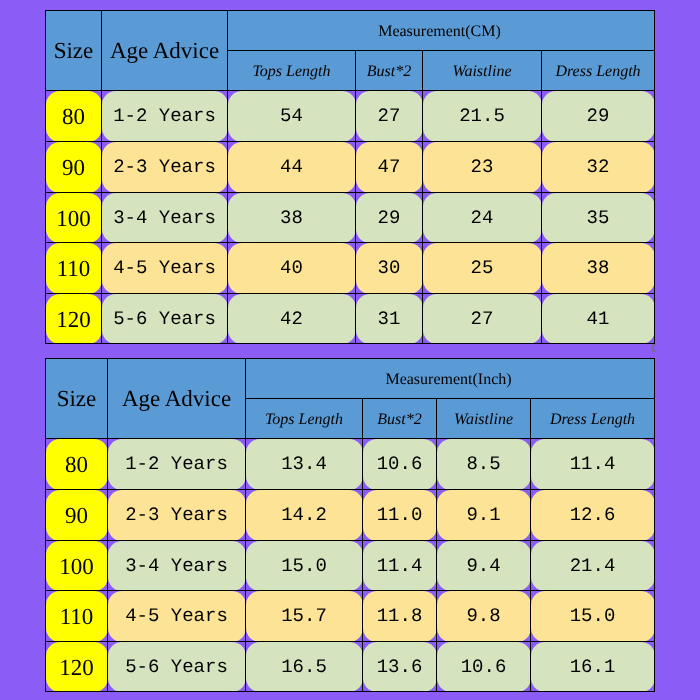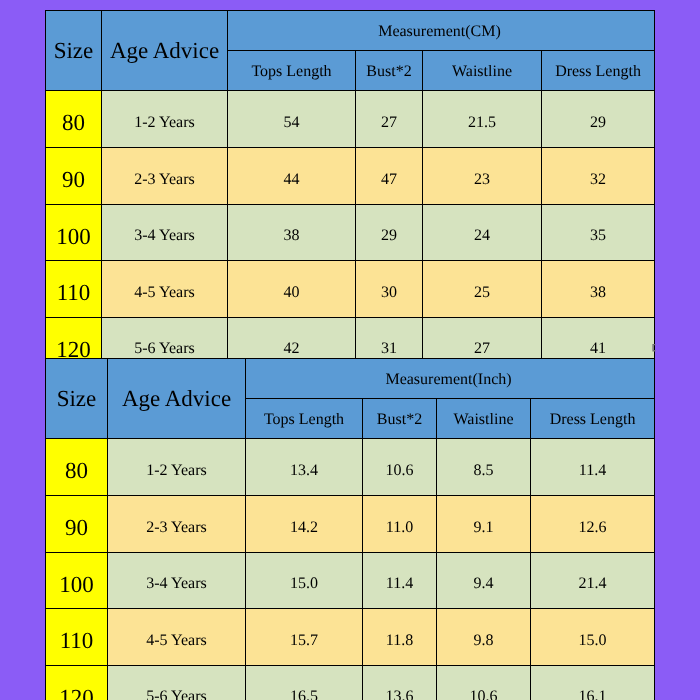--- a/index.html
+++ b/index.html
@@ -20,40 +20,40 @@
   .tbl-cm col.c5{width:113px;}
   .tbl-inch col.c0{width:62px;}
   .tbl-inch col.c1{width:138px;}
   .tbl-inch col.c2{width:117px;}
   .tbl-inch col.c3{width:74px;}
   .tbl-inch col.c4{width:94px;}
   .tbl-inch col.c5{width:124px;}
   .hdr{background:#5B9BD5;}
   tr.hrow1 td{height:39px;}
   tr.hrow2 td{height:39px;}
-  tr.drow td{height:48.7px;padding-top:7px;}
+  tr.drow td{height:48.7px;padding-top:1px;border-radius:14px;}
   .tbl-cm tr.drow:nth-child(3) td{height:49px;}
   .tbl-cm tr.drow:nth-child(4) td{height:49px;}
   .tbl-cm tr.drow:nth-child(5) td{height:48px;}
   .tbl-cm tr.drow:nth-child(6) td{height:49px;}
   .tbl-cm tr.drow:nth-child(7) td{height:48px;}
   .tbl-inch tr.drow:nth-child(3) td{height:49px;}
   .tbl-inch tr.drow:nth-child(4) td{height:49px;}
   .tbl-inch tr.drow:nth-child(5) td{height:48px;}
   .tbl-inch tr.drow:nth-child(6) td{height:49px;}
   .tbl-inch tr.drow:nth-child(7) td{height:48px;}
   .sizecell{background:#FFFF00;font-size:23px;}
   .rowA .cell{background:#D6E3BF;}
   .rowB .cell{background:#FCE395;text-align:center;}
   .bigh{font-size:23px;}
   .midh{font-size:16px;}
-  tr.hrow2 td.midh{vertical-align:middle;}
+  tr.hrow2 td.midh{vertical-align:middle;font-style:italic;}
   tr.hrow2 td.midh > span{position:relative;top:1px;display:inline-block;}
   .mlbl{position:relative;top:1.5px;left:-1.5px;display:inline-block;}
-  .cell{font-size:16px;}
+  .cell{font-size:19px;font-family:Liberation Mono, monospace;}
   .mark{position:absolute;left:652px;top:344px;width:4px;height:8px;}
 </style>
 </head>
 <body>
 
 <div class="page">
 <table class="sizechart tbl-cm">
 <colgroup>
         <col class="c0">
         <col class="c1">

